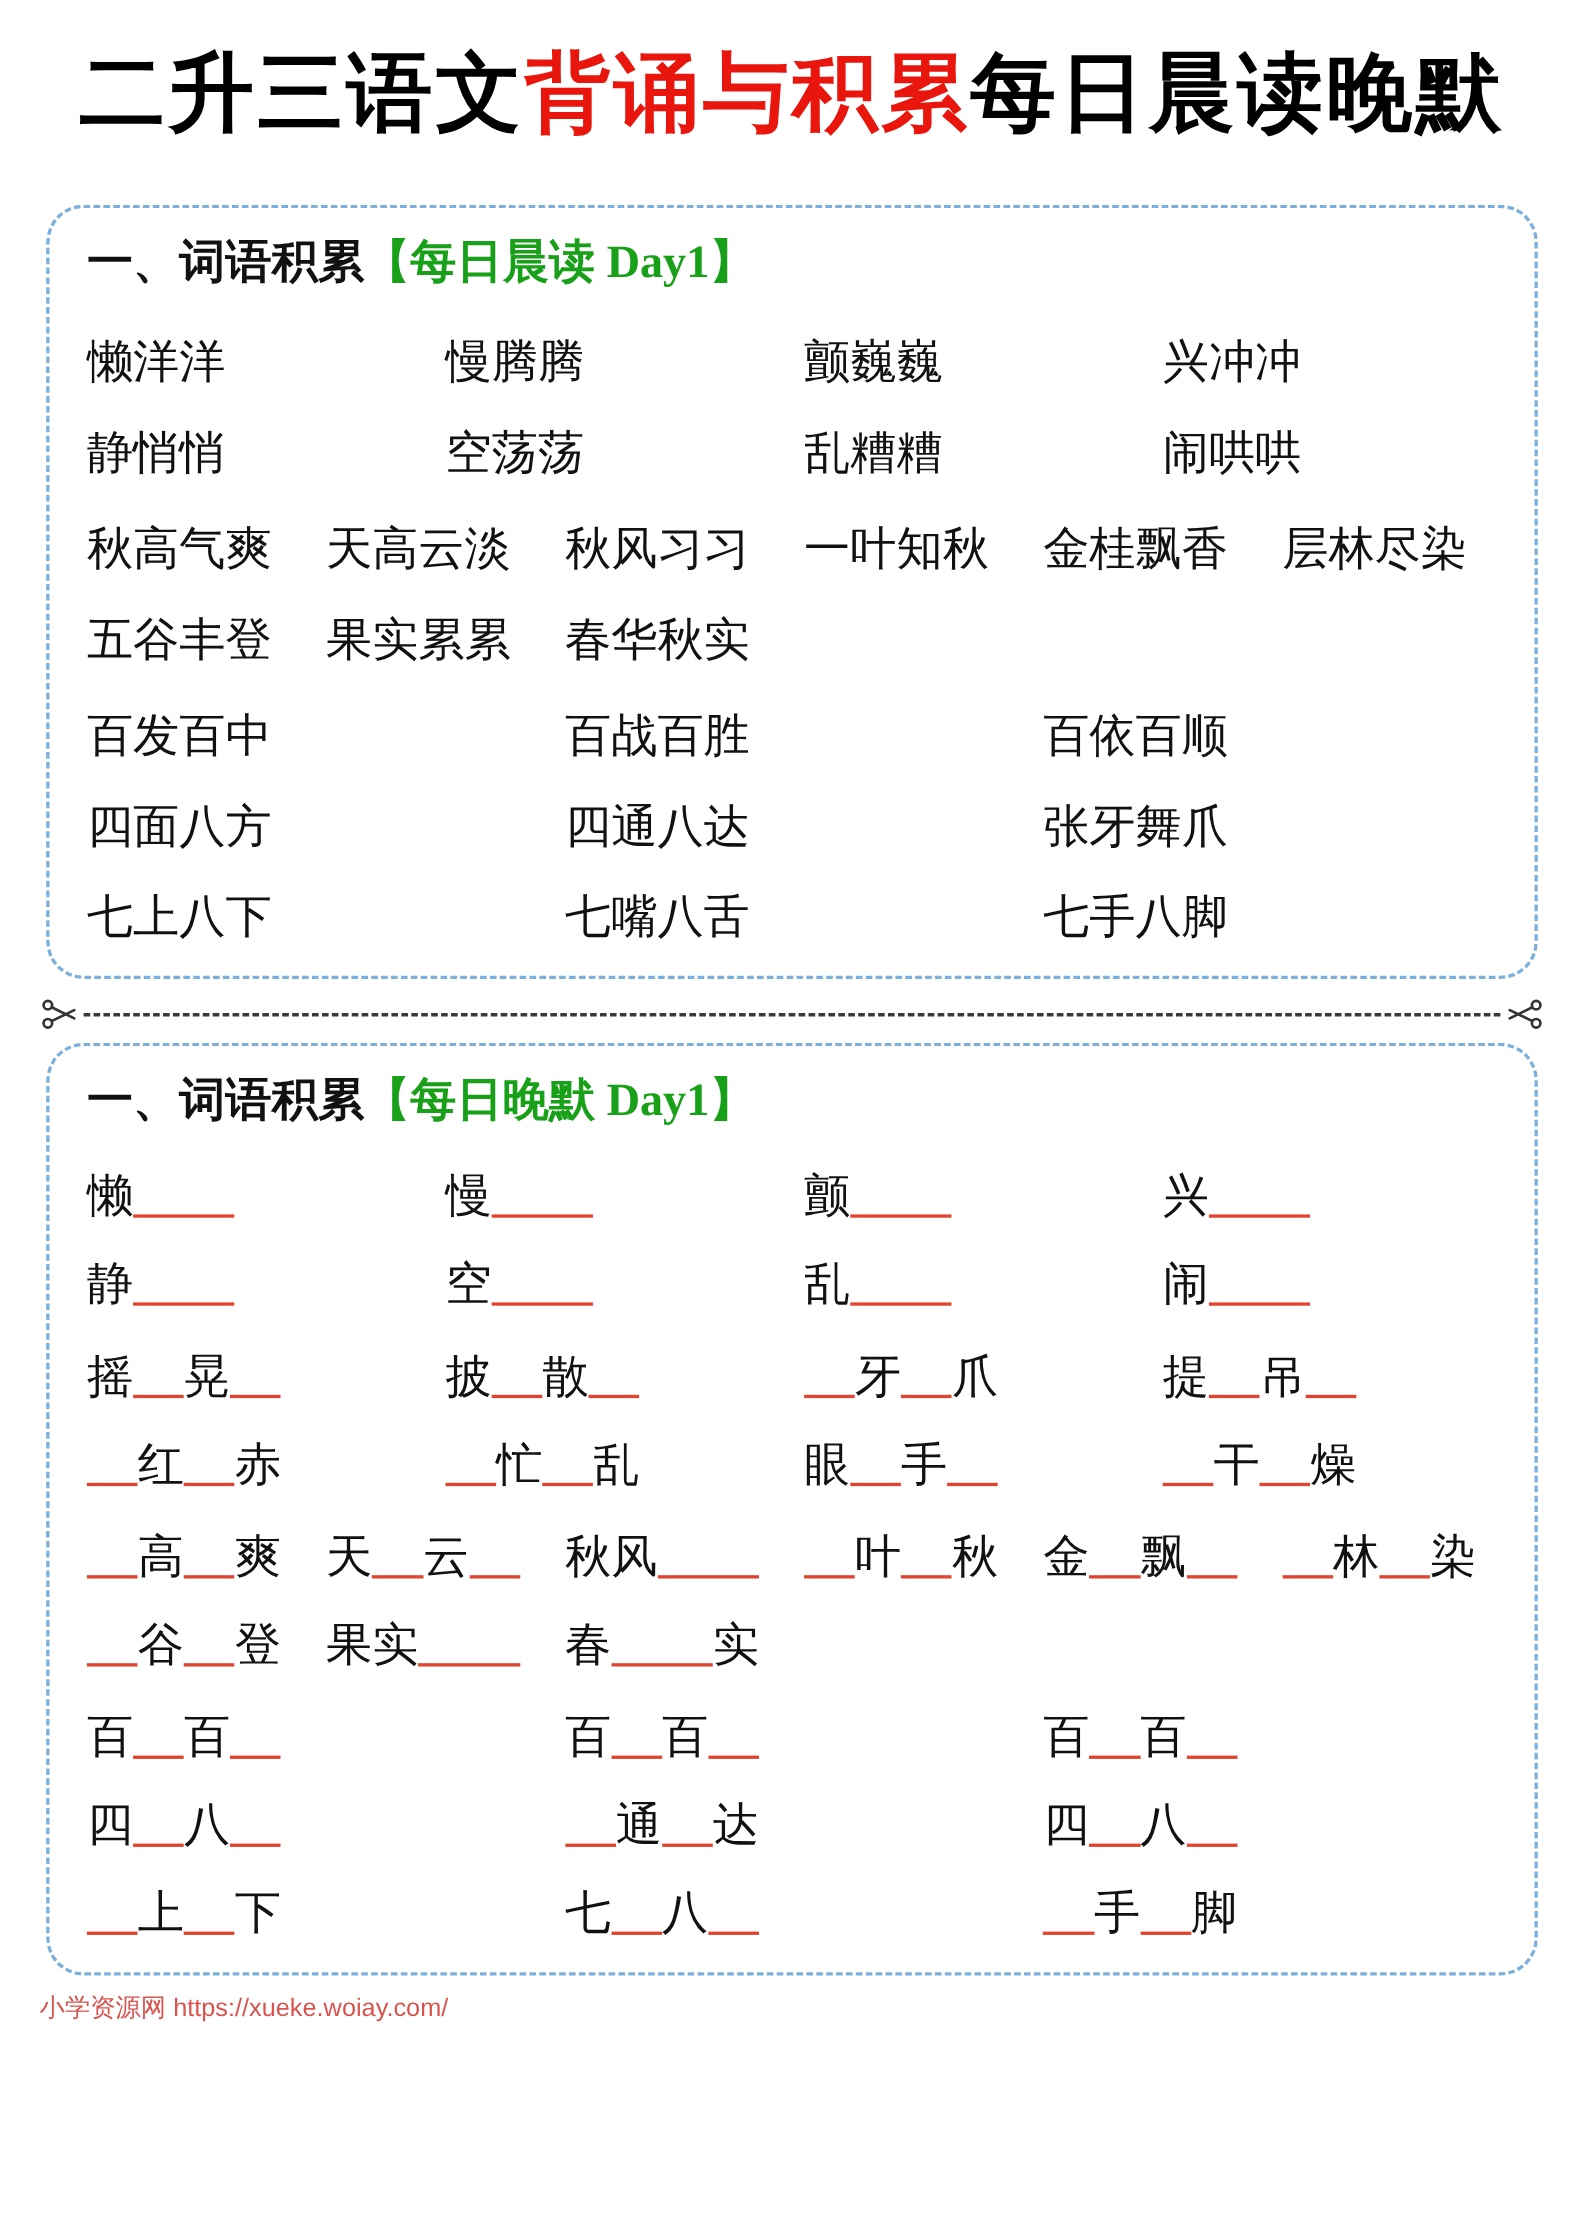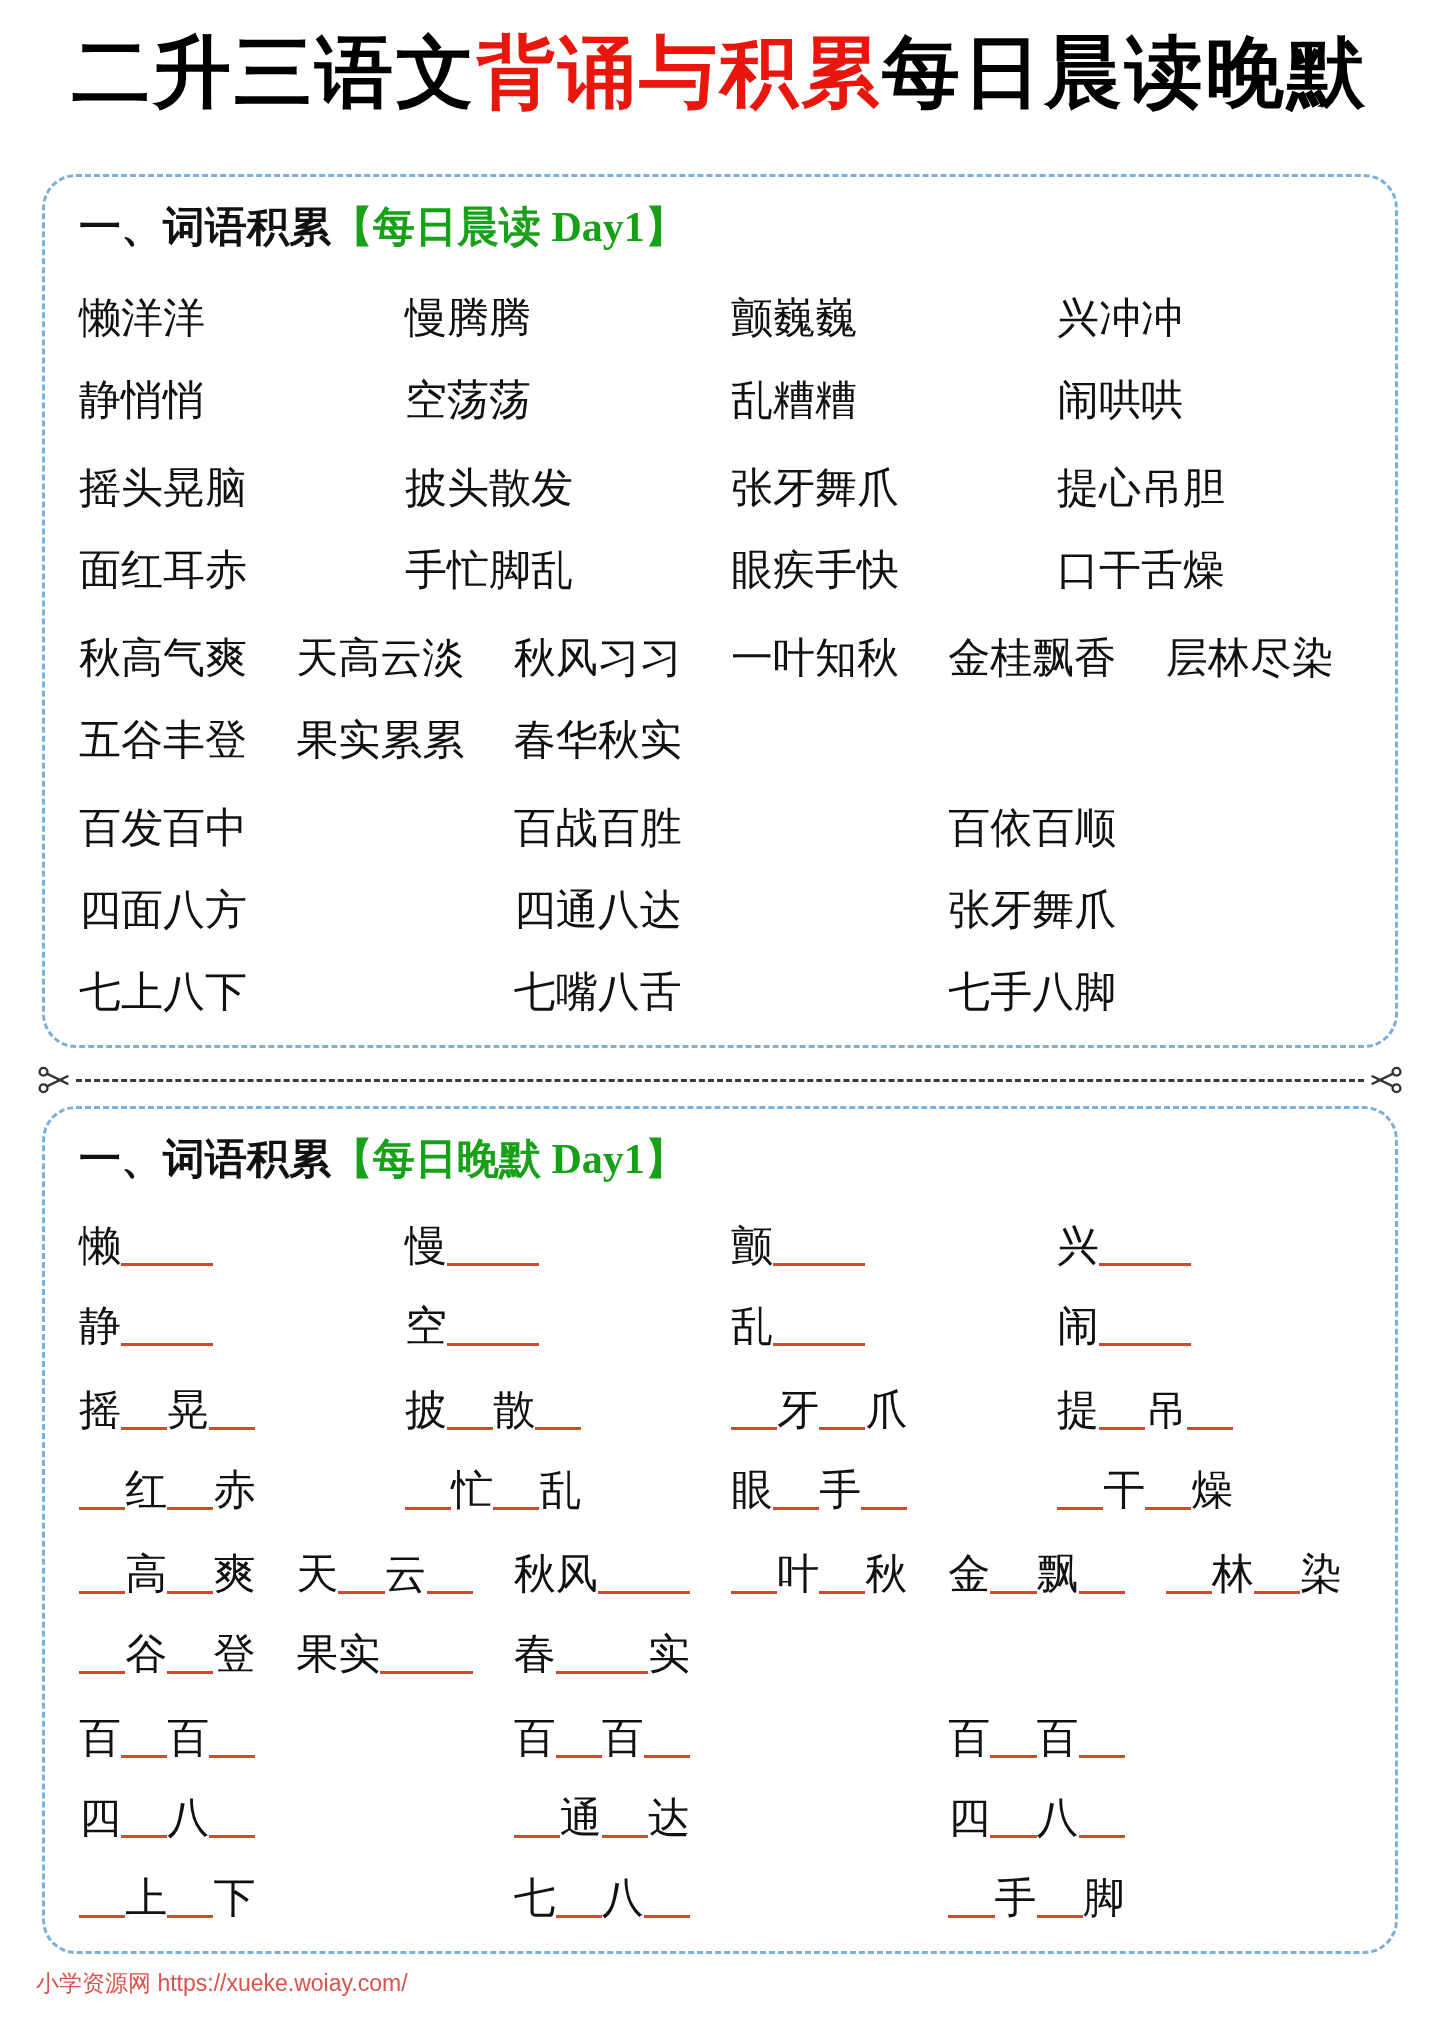--- a/index.html
+++ b/index.html
@@ -11,21 +11,21 @@
     --footer-red:#d9534f;
   }
   *{box-sizing:border-box;}
   html,body{margin:0;padding:0;}
   body{
     width:1440px;height:2036px;overflow:hidden;background:#ffffff;
     font-family:"Liberation Serif","DejaVu Serif",serif;color:var(--text);
   }
   .page{padding:0 36px;}
   .main-title{
-    margin-top:24px;text-align:center;font-size:78px;font-weight:bold;
+    margin-top:36px;text-align:center;font-size:78px;font-weight:bold;
     line-height:1.25;letter-spacing:3px;white-space:nowrap;color:#000;
   }
   .main-title .hl{color:var(--accent-red);}
   .box{
     border:3px dashed var(--border-blue);border-radius:34px;
     margin:0 6px;padding:26px 22px 32px 34px;background:#fff;
   }
   .box.morning{margin-top:34px;}
   .box.evening{margin-top:4px;}
   .section-heading{
@@ -71,30 +71,20 @@
       <span class="word">懒洋洋</span>
       <span class="word">慢腾腾</span>
       <span class="word">颤巍巍</span>
       <span class="word">兴冲冲</span>
       <span class="word">静悄悄</span>
       <span class="word">空荡荡</span>
       <span class="word">乱糟糟</span>
       <span class="word">闹哄哄</span>
     </div>
 
-    <div class="group grid-4">
-      <span class="word">摇头晃脑</span>
-      <span class="word">披头散发</span>
-      <span class="word">张牙舞爪</span>
-      <span class="word">提心吊胆</span>
-      <span class="word">面红耳赤</span>
-      <span class="word">手忙脚乱</span>
-      <span class="word">眼疾手快</span>
-      <span class="word">口干舌燥</span>
-    </div>
 
     <div class="group grid-5">
       <span class="word">秋高气爽</span>
       <span class="word">天高云淡</span>
       <span class="word">秋风习习</span>
       <span class="word">一叶知秋</span>
       <span class="word">金桂飘香</span>
       <span class="word">层林尽染</span>
       <span class="word">五谷丰登</span>
       <span class="word">果实累累</span>

